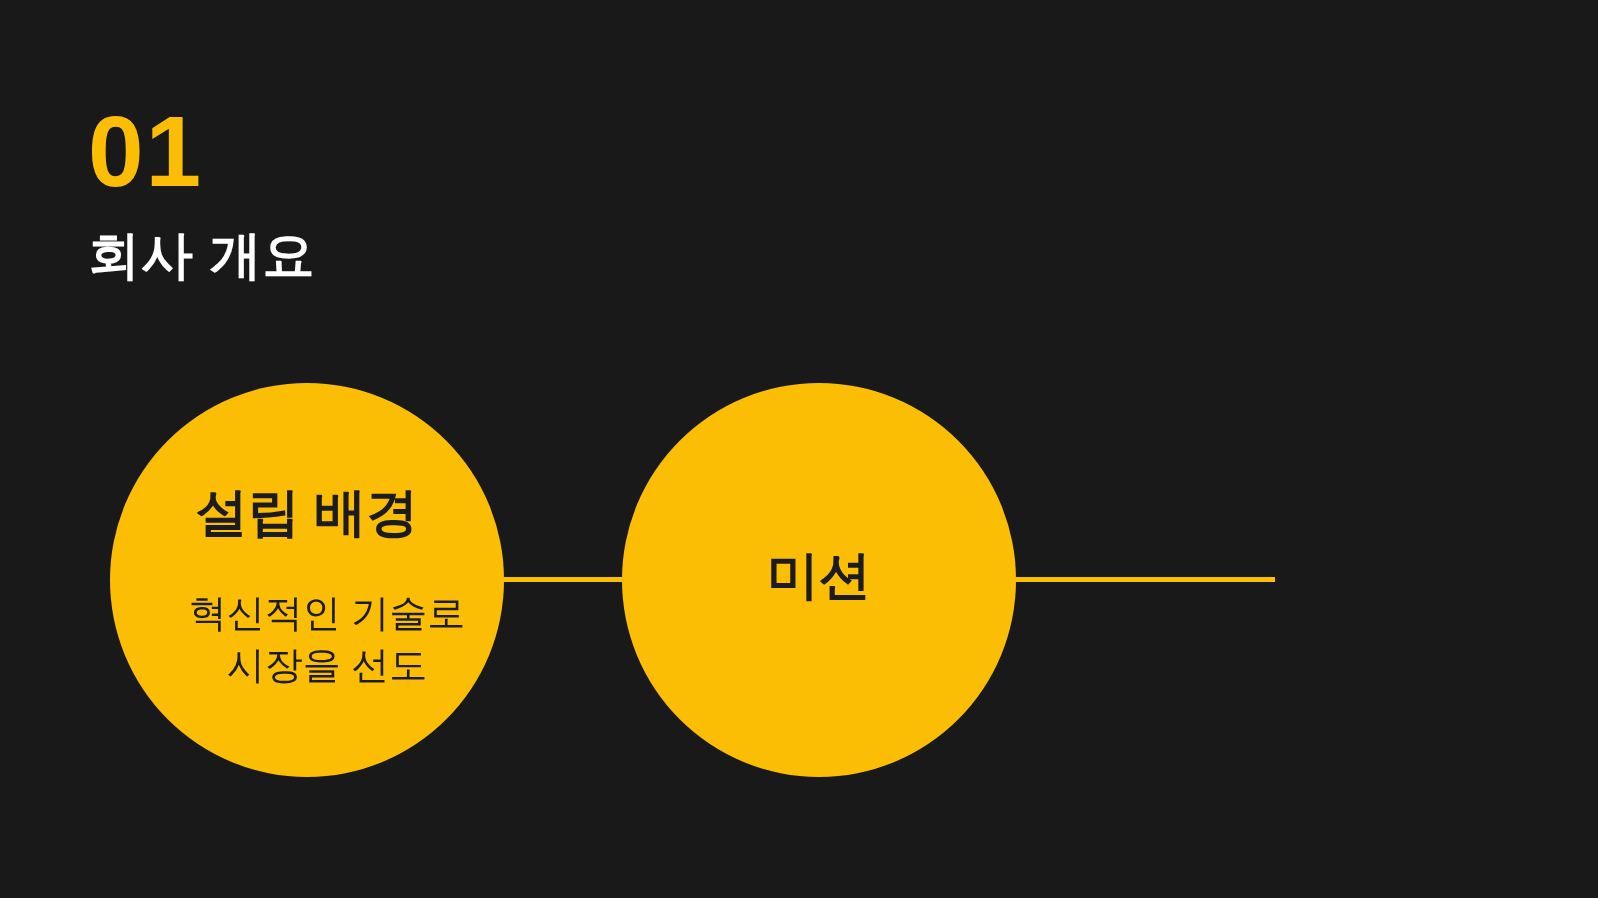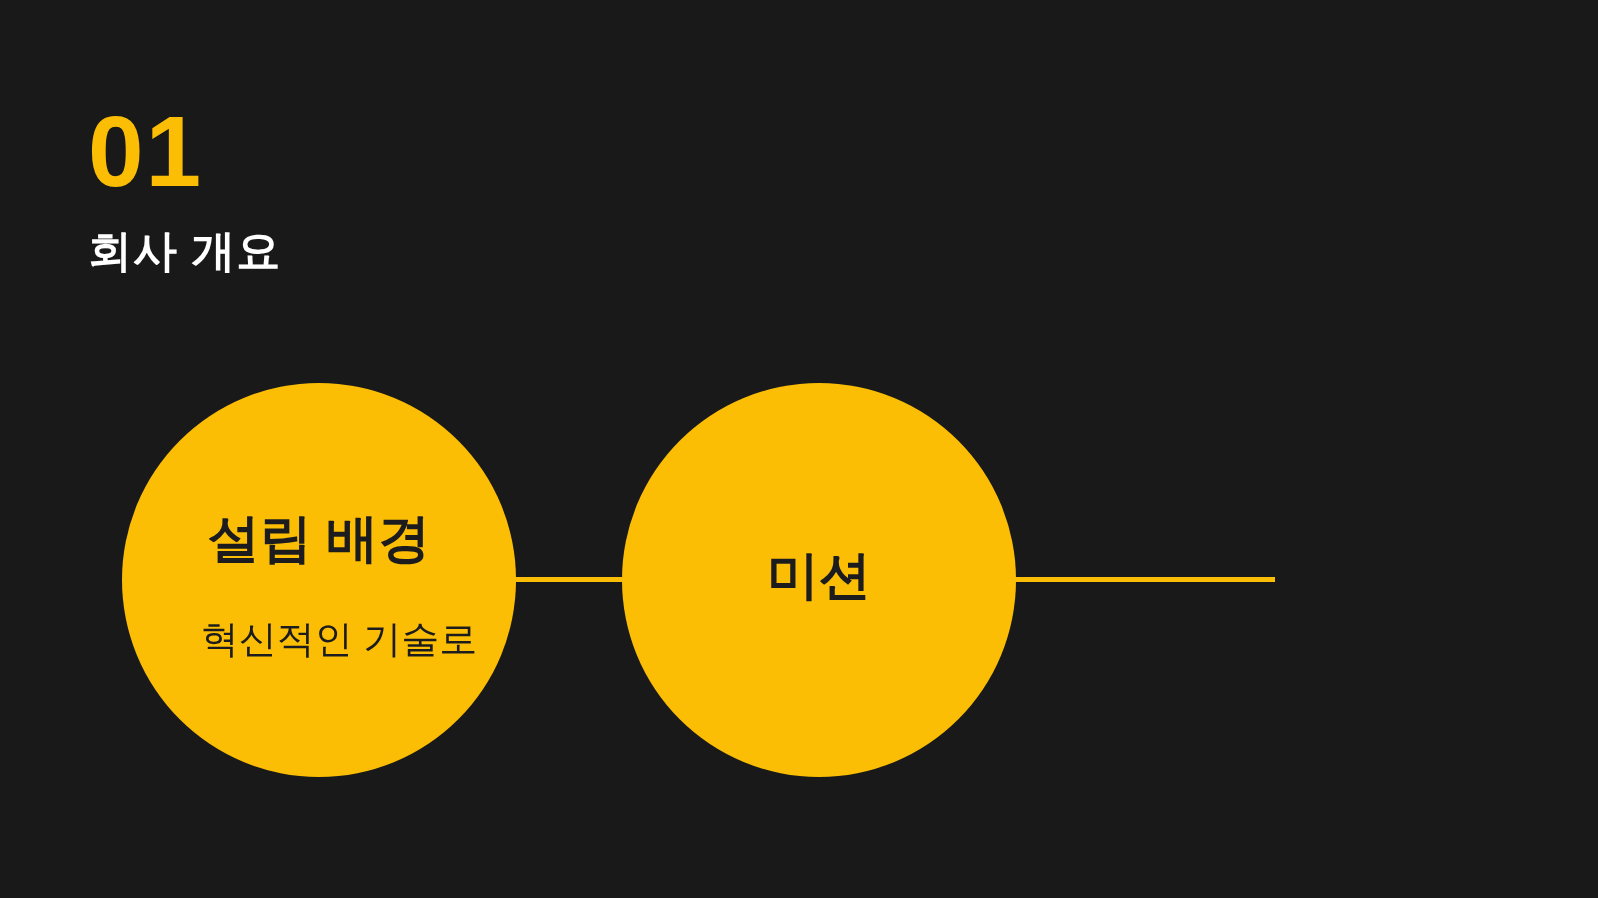--- a/index.html
+++ b/index.html
@@ -23,21 +23,21 @@
   .section-number {
     font-size: 100px;
     font-weight: 700;
     line-height: 1;
     letter-spacing: 2px;
     color: var(--accent-yellow, #FCBE04);
   }
   .section-title {
     margin: 0;
     margin-top: 26px;
-    font-size: 44px;
+    font-size: 52px;
     font-weight: 700;
     line-height: 1.1;
     letter-spacing: 1px;
     color: var(--title-white, #FFFFFF);
   }
   .diagram {
     position: absolute;
     left: 0;
     top: 0;
     width: 1598px;
@@ -61,21 +61,21 @@
     background: var(--accent-yellow, #FCBE04);
     z-index: 1;
     display: flex;
     flex-direction: column;
     align-items: center;
     justify-content: center;
     text-align: center;
     box-sizing: border-box;
     padding-top: 16px;
   }
-  .node-1 { left: 122px; gap: 21px; }
+  .node-1 { left: 110px; gap: 21px; }
   .node-2 { left: 622px; gap: 21px; }
   .node-3 { left: 1076px; }
   .node-title {
     font-size: 52px;
     font-weight: 700;
     line-height: 1.05;
     color: var(--circle-text, #1C1C1E);
     margin-bottom: 26px;
   }
   .node-desc {
@@ -97,20 +97,21 @@
   </div>
 
   <div class="diagram">
 
     <div class="connector"></div>
 
     <div class="node node-1">
       <div class="node-title">설립 배경</div>
       <div class="node-desc">
         <span>혁신적인 기술로</span>
+        <span>시장을 선도</span>
       </div>
     </div>
 
     <div class="node node-2">
       <div class="node-title">미션</div>
     </div>
 
 
   </div>
 </div>

